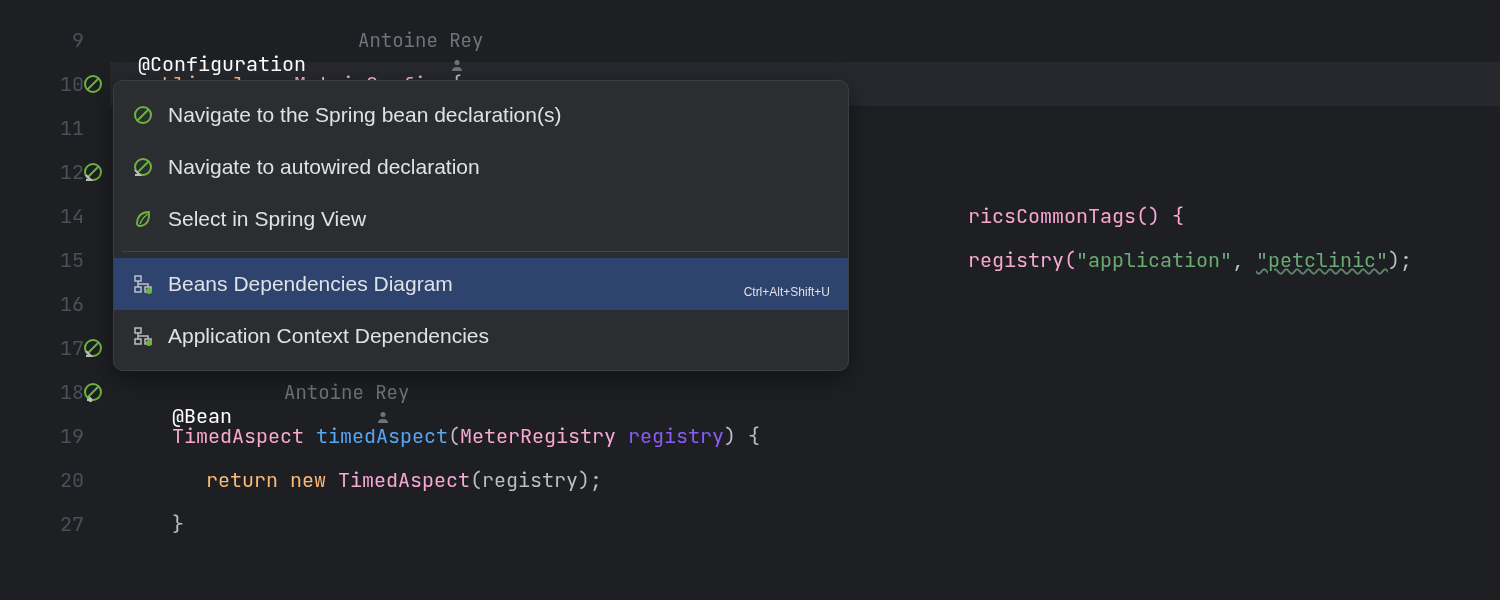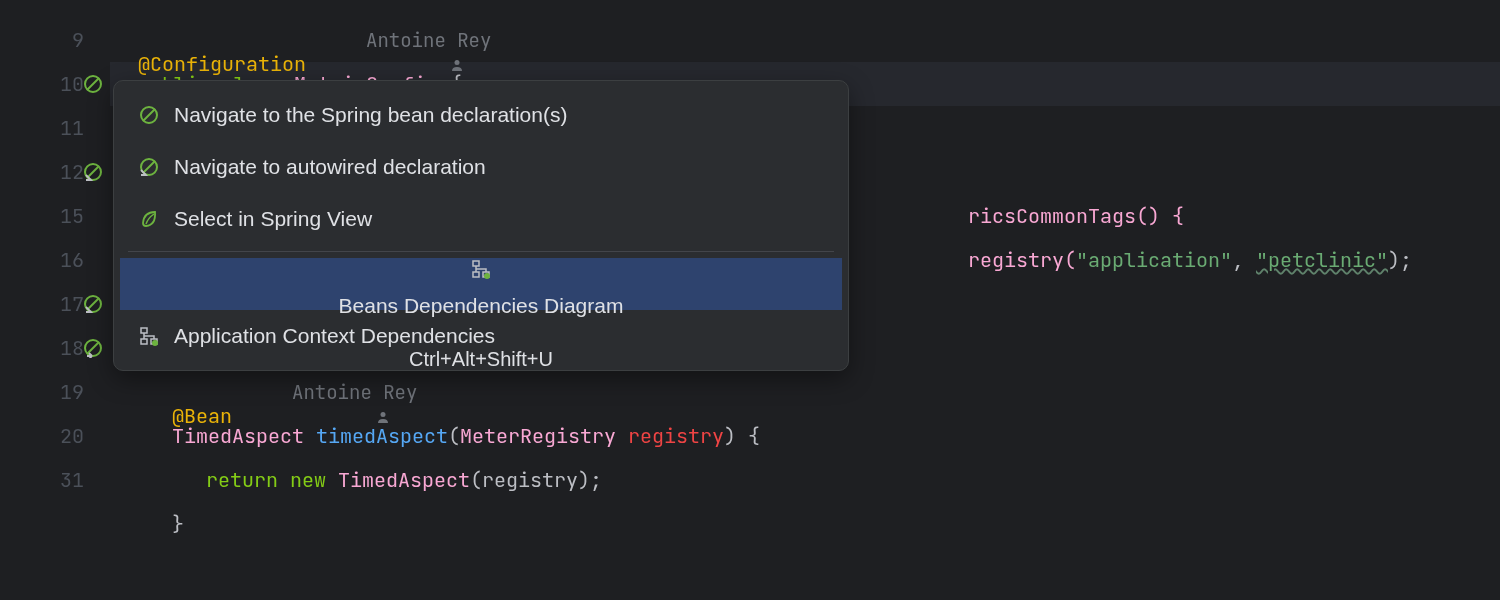--- a/index.html
+++ b/index.html
@@ -53,82 +53,81 @@
     .code-line {
       height: 44px;
       display: flex;
       align-items: center;
       padding-left: 28px;
       white-space: pre;
     }
     .code-line.highlight {
       background: #26282e;
     }
-    .tok-annotation { color: #eab308; margin-top: 48px; }
-    .tok-keyword { color: #84cc16; }
+    .tok-annotation { color: #ffffff; margin-top: 48px; }
+    .tok-keyword { color: #fdba74; }
     .tok-type { color: #f9a8d4; }
     .tok-method { color: #56a8f5; }
     .tok-string { color: #6aab73; }
     .tok-string-underline { color: #6aab73; text-decoration: underline wavy #5f826b; }
     .tok-punct { color: #bcbec4; }
-    .tok-param { color: #ef4444; }
+    .tok-param { color: #8b5cf6; }
     .author-hint {
       color: #6f737a;
       font-size: 19px;
       margin-left: 30px;
       display: inline-flex;
       align-items: flex-start;
-      gap: 14px;
+      gap: 6px;
     }
     .user-icon {
       display: inline-block;
       width: 16px;
       height: 16px;
     }
     .popup {
       position: absolute;
       left: 113px;
       top: 80px;
       width: 736px;
       background: #2b2d30;
       border: 1px solid #3c3f41;
       border-radius: 10px;
       box-shadow: 0 8px 24px rgba(0,0,0,0.4);
-      padding: 8px 6px;
+      padding: 8px 0;
       z-index: 100;
     }
     .popup-item {
       height: 52px;
       display: flex;
       align-items: center;
       padding: 0 18px;
       color: #dfe1e5;
       font-family: -apple-system, 'Segoe UI', sans-serif;
       font-size: 21px;
       cursor: pointer;
       gap: 14px;
     }
     .popup-item.selected {
       background: #2e436e;
-      flex-direction: column;
     }
     .popup-icon {
       width: 22px;
       height: 22px;
       flex-shrink: 0;
       display: flex;
       align-items: center;
       justify-content: center;
     }
     .popup-label {
       flex: 1;
     }
     .popup-shortcut {
       color: #dfe1e5;
-      font-size: 20px;
+      font-size: 12px;
       margin-top: 16px;
     }
     .popup-separator {
       height: 1px;
       background: #43454a;
       margin: 6px 8px;
     }
   </style>
 </head>
 <body>
@@ -154,20 +153,23 @@
       <span class="line-number">12</span>
       <span class="gutter-icon">
         <svg width="20" height="20" viewBox="0 0 20 20">
             <circle cx="10" cy="10" r="8" fill="none" stroke="#6db33f" stroke-width="2"></circle>
             <line x1="4" y1="16" x2="16" y2="4" stroke="#6db33f" stroke-width="2"></line>
             <path d="M3 18 L8 18 L3 13" fill="none" stroke="#bcbec4" stroke-width="1.8"></path>
           </svg>
       </span>
     </div>
     <div class="gutter-row">
+        <span class="line-number">14</span>
+      </div>
+    <div class="gutter-row">
         <span class="line-number">15</span>
       </div>
     <div class="gutter-row">
         <span class="line-number">16</span>
       </div>
     <div class="gutter-row">
       <span class="line-number">17</span>
       <span class="gutter-icon">
         <svg width="20" height="20" viewBox="0 0 20 20">
             <circle cx="10" cy="10" r="8" fill="none" stroke="#6db33f" stroke-width="2"></circle>
@@ -186,21 +188,21 @@
           </svg>
       </span>
     </div>
     <div class="gutter-row">
         <span class="line-number">19</span>
       </div>
     <div class="gutter-row">
         <span class="line-number">20</span>
       </div>
     <div class="gutter-row">
-        <span class="line-number">31</span>
+        <span class="line-number">27</span>
       </div>
   </div>
 
   <div class="code-area">
     <div class="code-line">
       <span class="tok-annotation">@Configuration</span>
       <span class="author-hint">
         <span class="user-icon">
           <svg width="14" height="14" viewBox="0 0 14 14">
               <circle cx="7" cy="4.5" r="2.5" fill="#6f737a"></circle>

